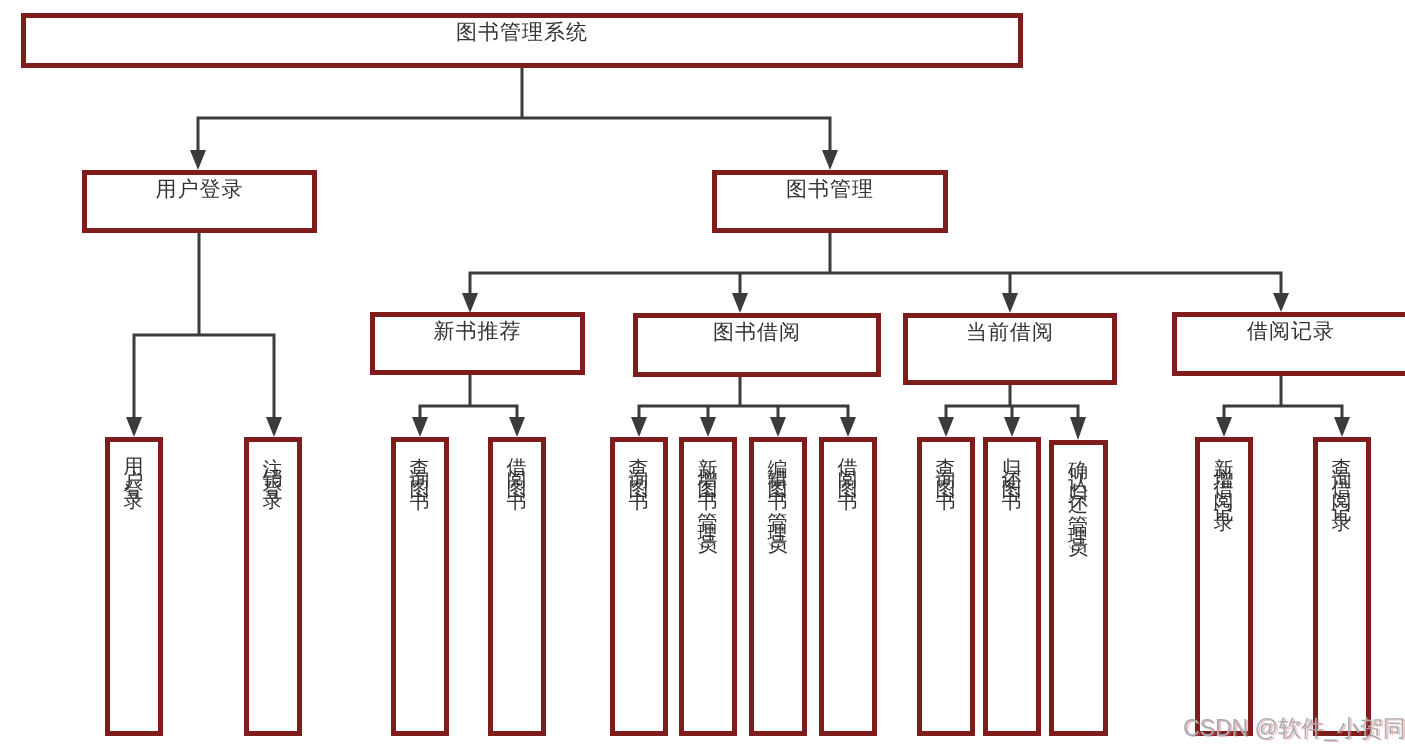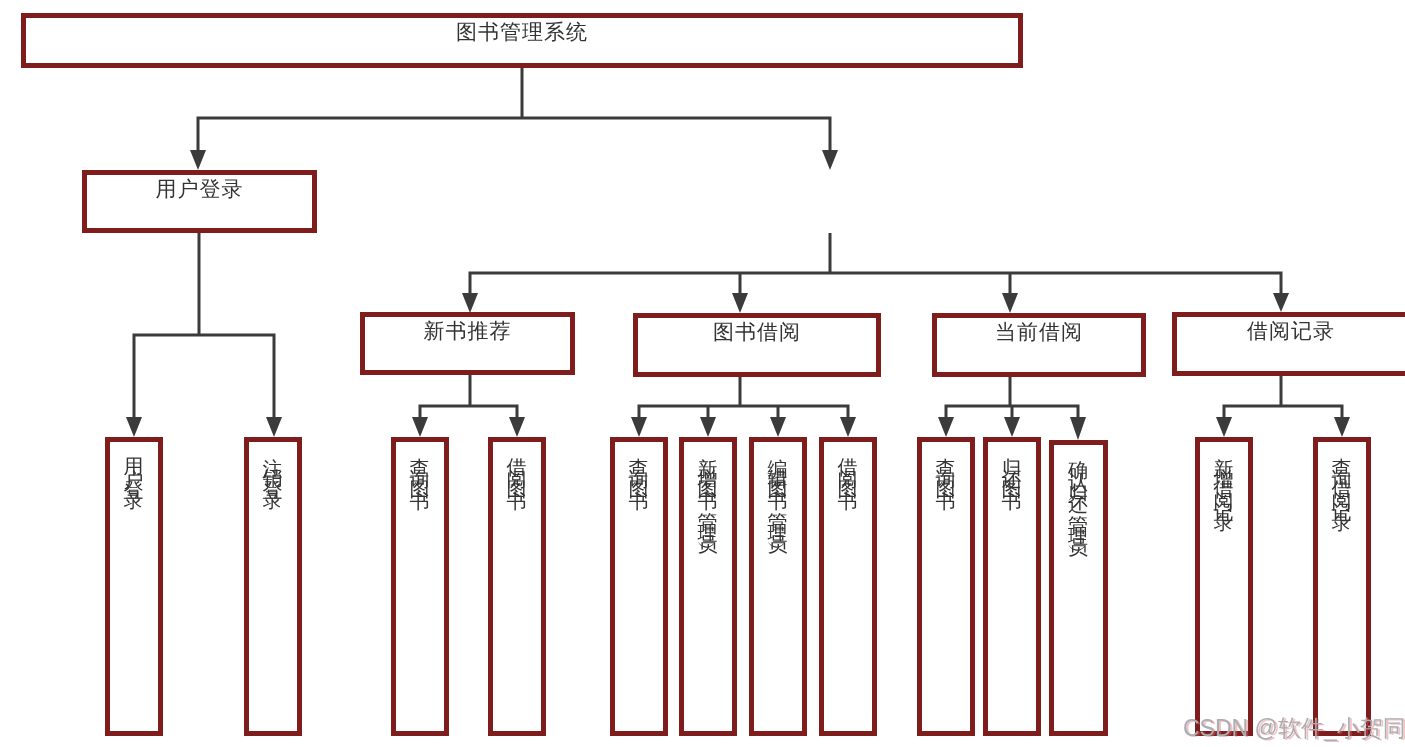--- a/index.html
+++ b/index.html
@@ -93,28 +93,31 @@
     </g>
   </svg>
 
   <div class="box h" style="left:21px;top:13px;width:1002px;height:55px">
     <span>图书管理系统</span>
   </div>
 
   <div class="box h" style="left:82px;top:170px;width:235px;height:63px">
     <span>用户登录</span>
   </div>
+  <div class="box h" style="left:712px;top:170px;width:236px;height:63px">
+    <span>图书管理</span>
+  </div>
 
-  <div class="box h" style="left:360px;top:312px;width:215px;height:63px">
+  <div class="box h" style="left:370px;top:312px;width:215px;height:63px">
     <span>新书推荐</span>
   </div>
   <div class="box h" style="left:633px;top:313px;width:248px;height:64px">
     <span>图书借阅</span>
   </div>
-  <div class="box h" style="left:932px;top:313px;width:214px;height:64px">
+  <div class="box h" style="left:903px;top:313px;width:214px;height:72px">
     <span>当前借阅</span>
   </div>
   <div class="box h" style="left:1172px;top:312px;width:238px;height:64px">
     <span>借阅记录</span>
   </div>
 
   <div class="box leaf" style="left:105px;top:437px;width:58px;height:299px">
     <span>用户登录</span>
   </div>
   <div class="box leaf" style="left:244px;top:437px;width:58px;height:299px">

